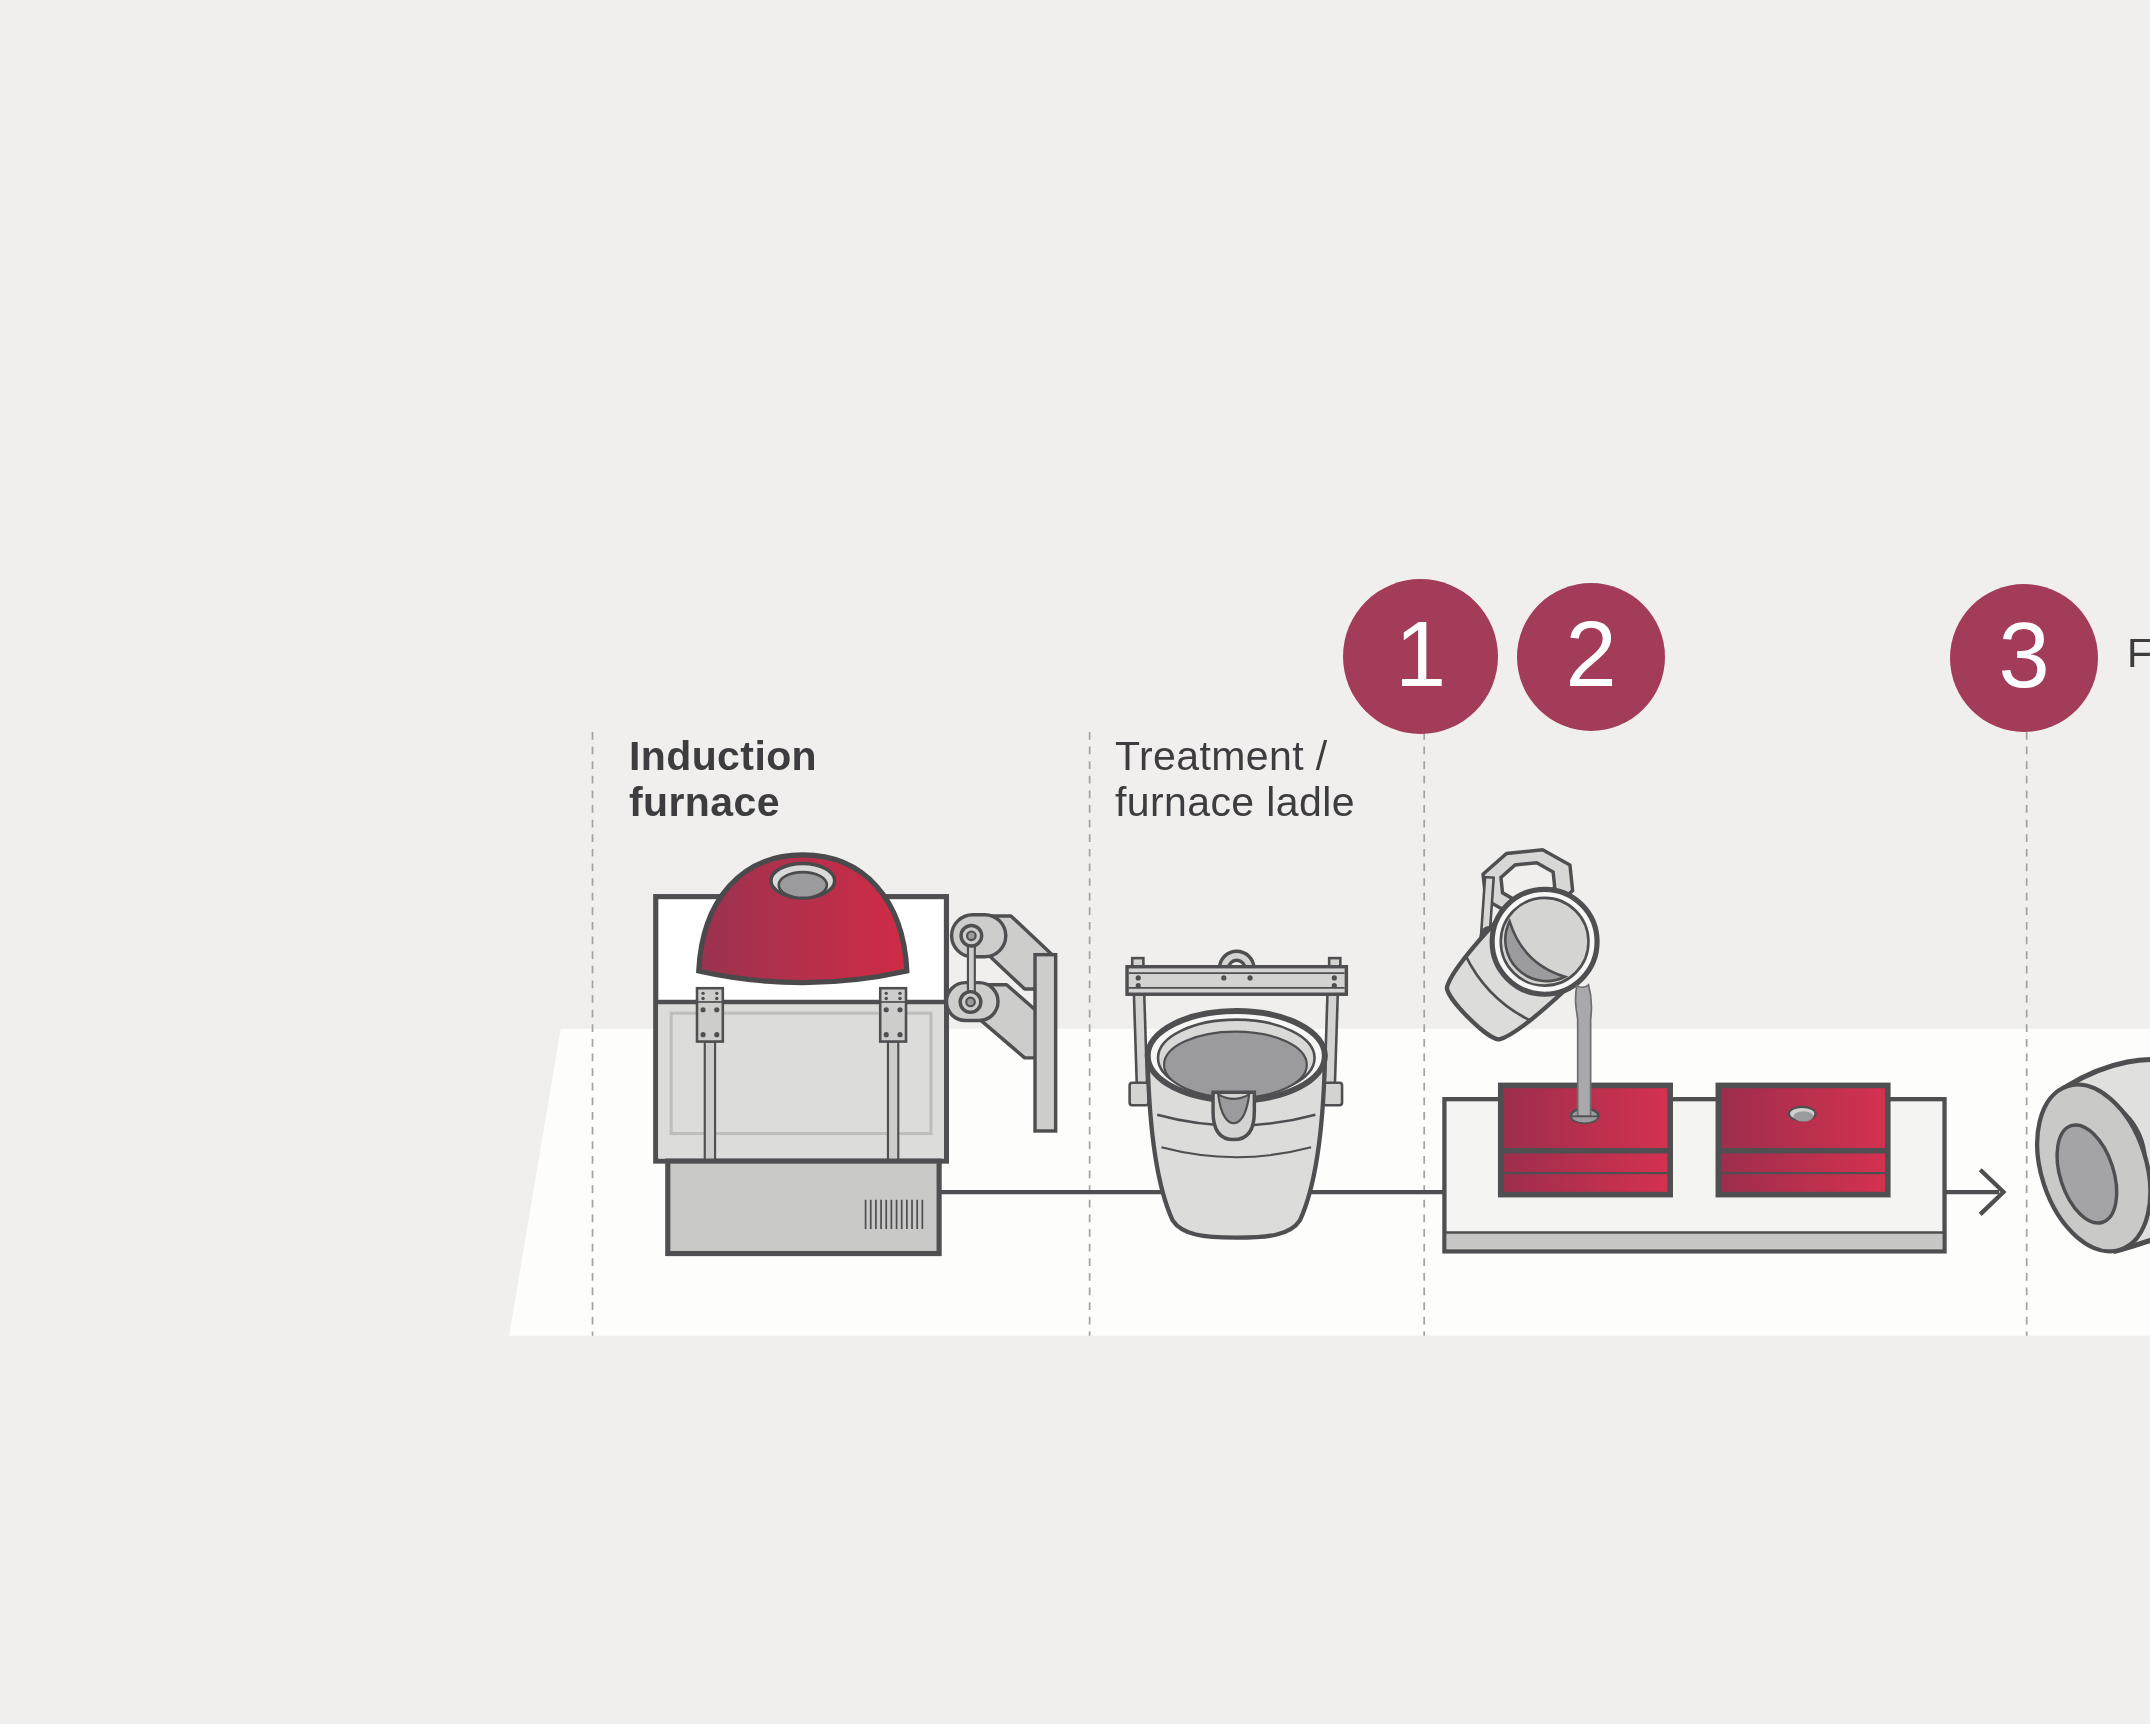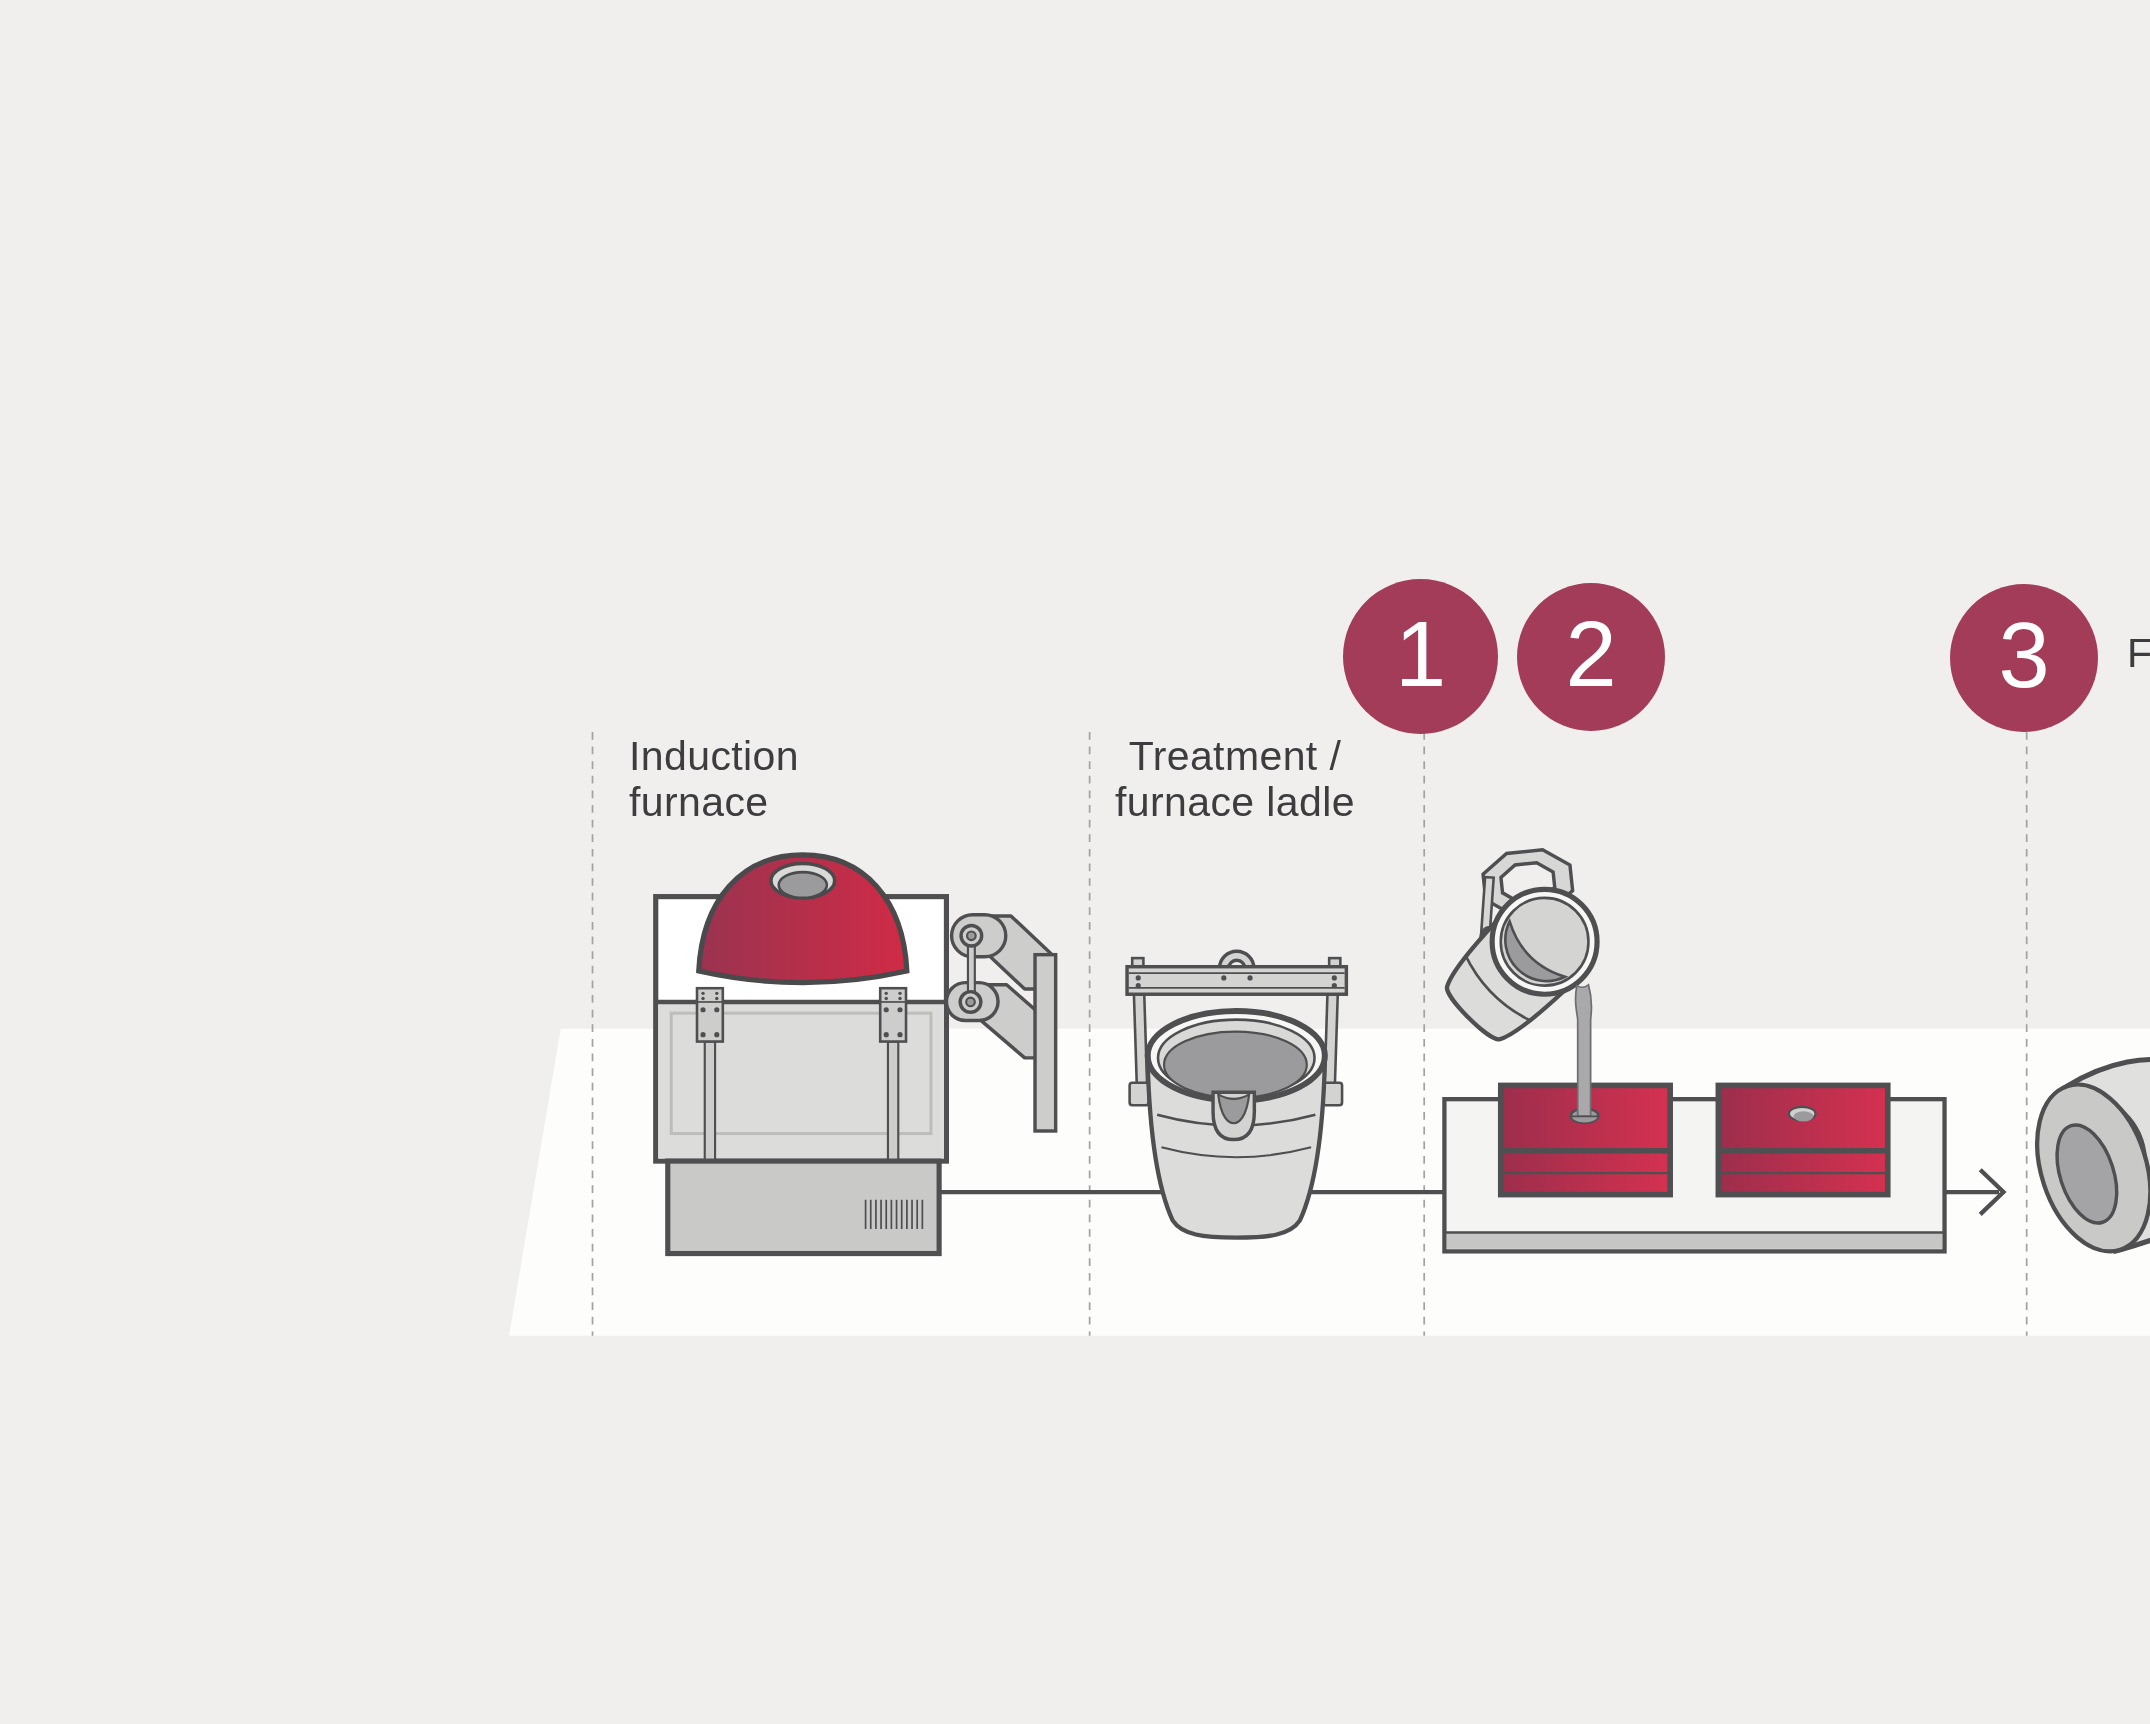--- a/index.html
+++ b/index.html
@@ -223,24 +223,24 @@
   </div>
   <div class="step-circle" style="left:1950px;top:584px;width:148px;height:148px;">
     <span class="digit">3</span>
   </div>
 
 
   <div class="station-label" style="left:2127px;top:630px;">
     <span class="lbl-line">Final casting</span>
   </div>
 
-  <div class="station-label" style="left:629px;top:733px;">
+  <div class="station-label" style="left:629px;top:733px;font-weight:bold;">
     <span class="lbl-line">Induction</span>
     <span class="lbl-line">furnace</span>
   </div>
 
-  <div class="station-label" style="left:1115px;top:733px;text-align:center;">
+  <div class="station-label" style="left:1115px;top:733px;">
     <span class="lbl-line">Treatment /</span>
     <span class="lbl-line">furnace ladle</span>
   </div>
 
 </div>
 
 
 </body></html>

